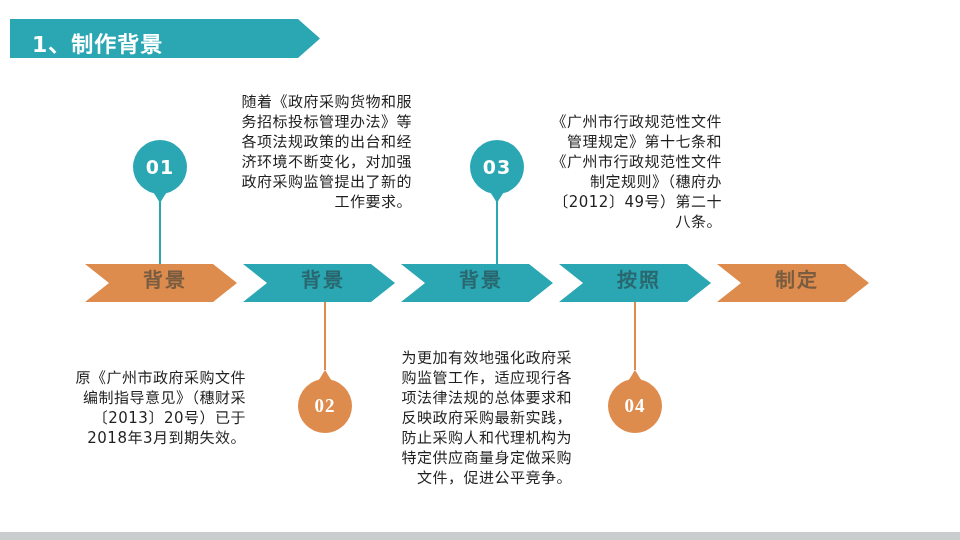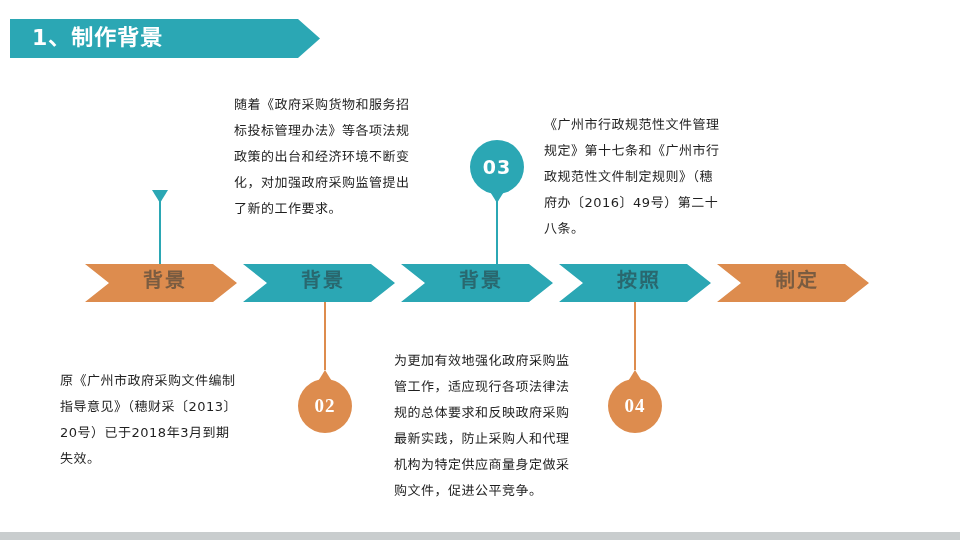--- a/index.html
+++ b/index.html
@@ -10,28 +10,28 @@
     position:relative;
     overflow:hidden;
   }
   .slide { position:absolute; inset:0; background:#fff; }
 
   
   .header-banner {
     position:absolute; left:10px; top:19px; width:310px; height:39px;
     background:var(--teal,#2BA7B4);
     clip-path:polygon(0 0, calc(100% - 22px) 0, 100% 50%, calc(100% - 22px) 100%, 0 100%);
-    display:flex; align-items:flex-start; padding-left:22px;
+    display:flex; align-items:flex-end; padding-left:22px;
     color:#fff; font-size:22px; font-weight:bold; letter-spacing:1px;
   }
 
   
   .note {
-    position:absolute; font-size:13px; line-height:26px; color:#1f1f1f;
-    text-align:left; letter-spacing:0.5px;
+    position:absolute; font-size:15px; line-height:20px; color:#1f1f1f;
+    text-align:right; letter-spacing:0.5px;
   }
   .red { color:var(--red,#ff0000); font-weight:bold; }
 
   
   .arrow {
     position:absolute; top:264px; height:38px; width:152px;
     clip-path:polygon(0 0, calc(100% - 24px) 0, 100% 50%, calc(100% - 24px) 100%, 0 100%, 24px 50%);
     display:flex; justify-content:center;
   }
   .arrow-label {
@@ -88,23 +88,23 @@
 <body>
 
 <div class="slide">
 
   <div class="header-banner">
     <span>1、制作背景</span>
   </div>
 
   <div class="note" style="left:234px; top:92px; width:178px">随着《政府采购货物和服务招标投标管理办法》等各项法规政策的出台和经济环境不断变化，对加强政府采购监管提出了新的工作要求。</div>
 
-  <div class="note" style="left:544px; top:112px; width:178px">《广州市行政规范性文件管理规定》第十七条和《广州市行政规范性文件制定规则》（穗府办〔2016〕49号）第二十八条。</div>
+  <div class="note" style="left:544px; top:112px; width:178px">《广州市行政规范性文件管理规定》第十七条和《广州市行政规范性文件制定规则》（穗府办〔2012〕49号）第二十八条。</div>
 
-  <div class="note" style="left:60px; top:368px; width:178px">原《广州市政府采购文件编制指导意见》（穗财采〔2013〕20号）已于2018年3月到期失效。</div>
+  <div class="note" style="left:68px; top:368px; width:178px">原《广州市政府采购文件编制指导意见》（穗财采〔2013〕20号）已于2018年3月到期失效。</div>
 
   <div class="note" style="left:394px; top:348px; width:178px">为更加有效地强化政府采购监管工作，适应现行各项法律法规的总体要求和反映政府采购最新实践，防止采购人和代理机构为特定供应商量身定做采购文件，促进公平竞争。</div>
 
 
   <div class="arrow bg-orange" style="left:85px">
     <span class="arrow-label">背景</span>
   </div>
   <div class="arrow bg-teal" style="left:243px">
     <span class="arrow-label">背景</span>
   </div>
@@ -114,20 +114,23 @@
   <div class="arrow bg-orange" style="left:717px">
     <span class="arrow-label">制定</span>
   </div>
   <div class="arrow bg-teal" style="left:559px">
     <span class="arrow-label">按照</span>
   </div>
 
   <div class="marker top teal" style="left:133px">
     <div class="stem"></div>
     <div class="tail"></div>
+    <div class="balloon">
+      <span>01</span>
+    </div>
   </div>
 
   <div class="marker bottom orange" style="left:298px">
     <div class="stem"></div>
     <div class="tail"></div>
     <div class="balloon">
       <span>02</span>
     </div>
   </div>
 

